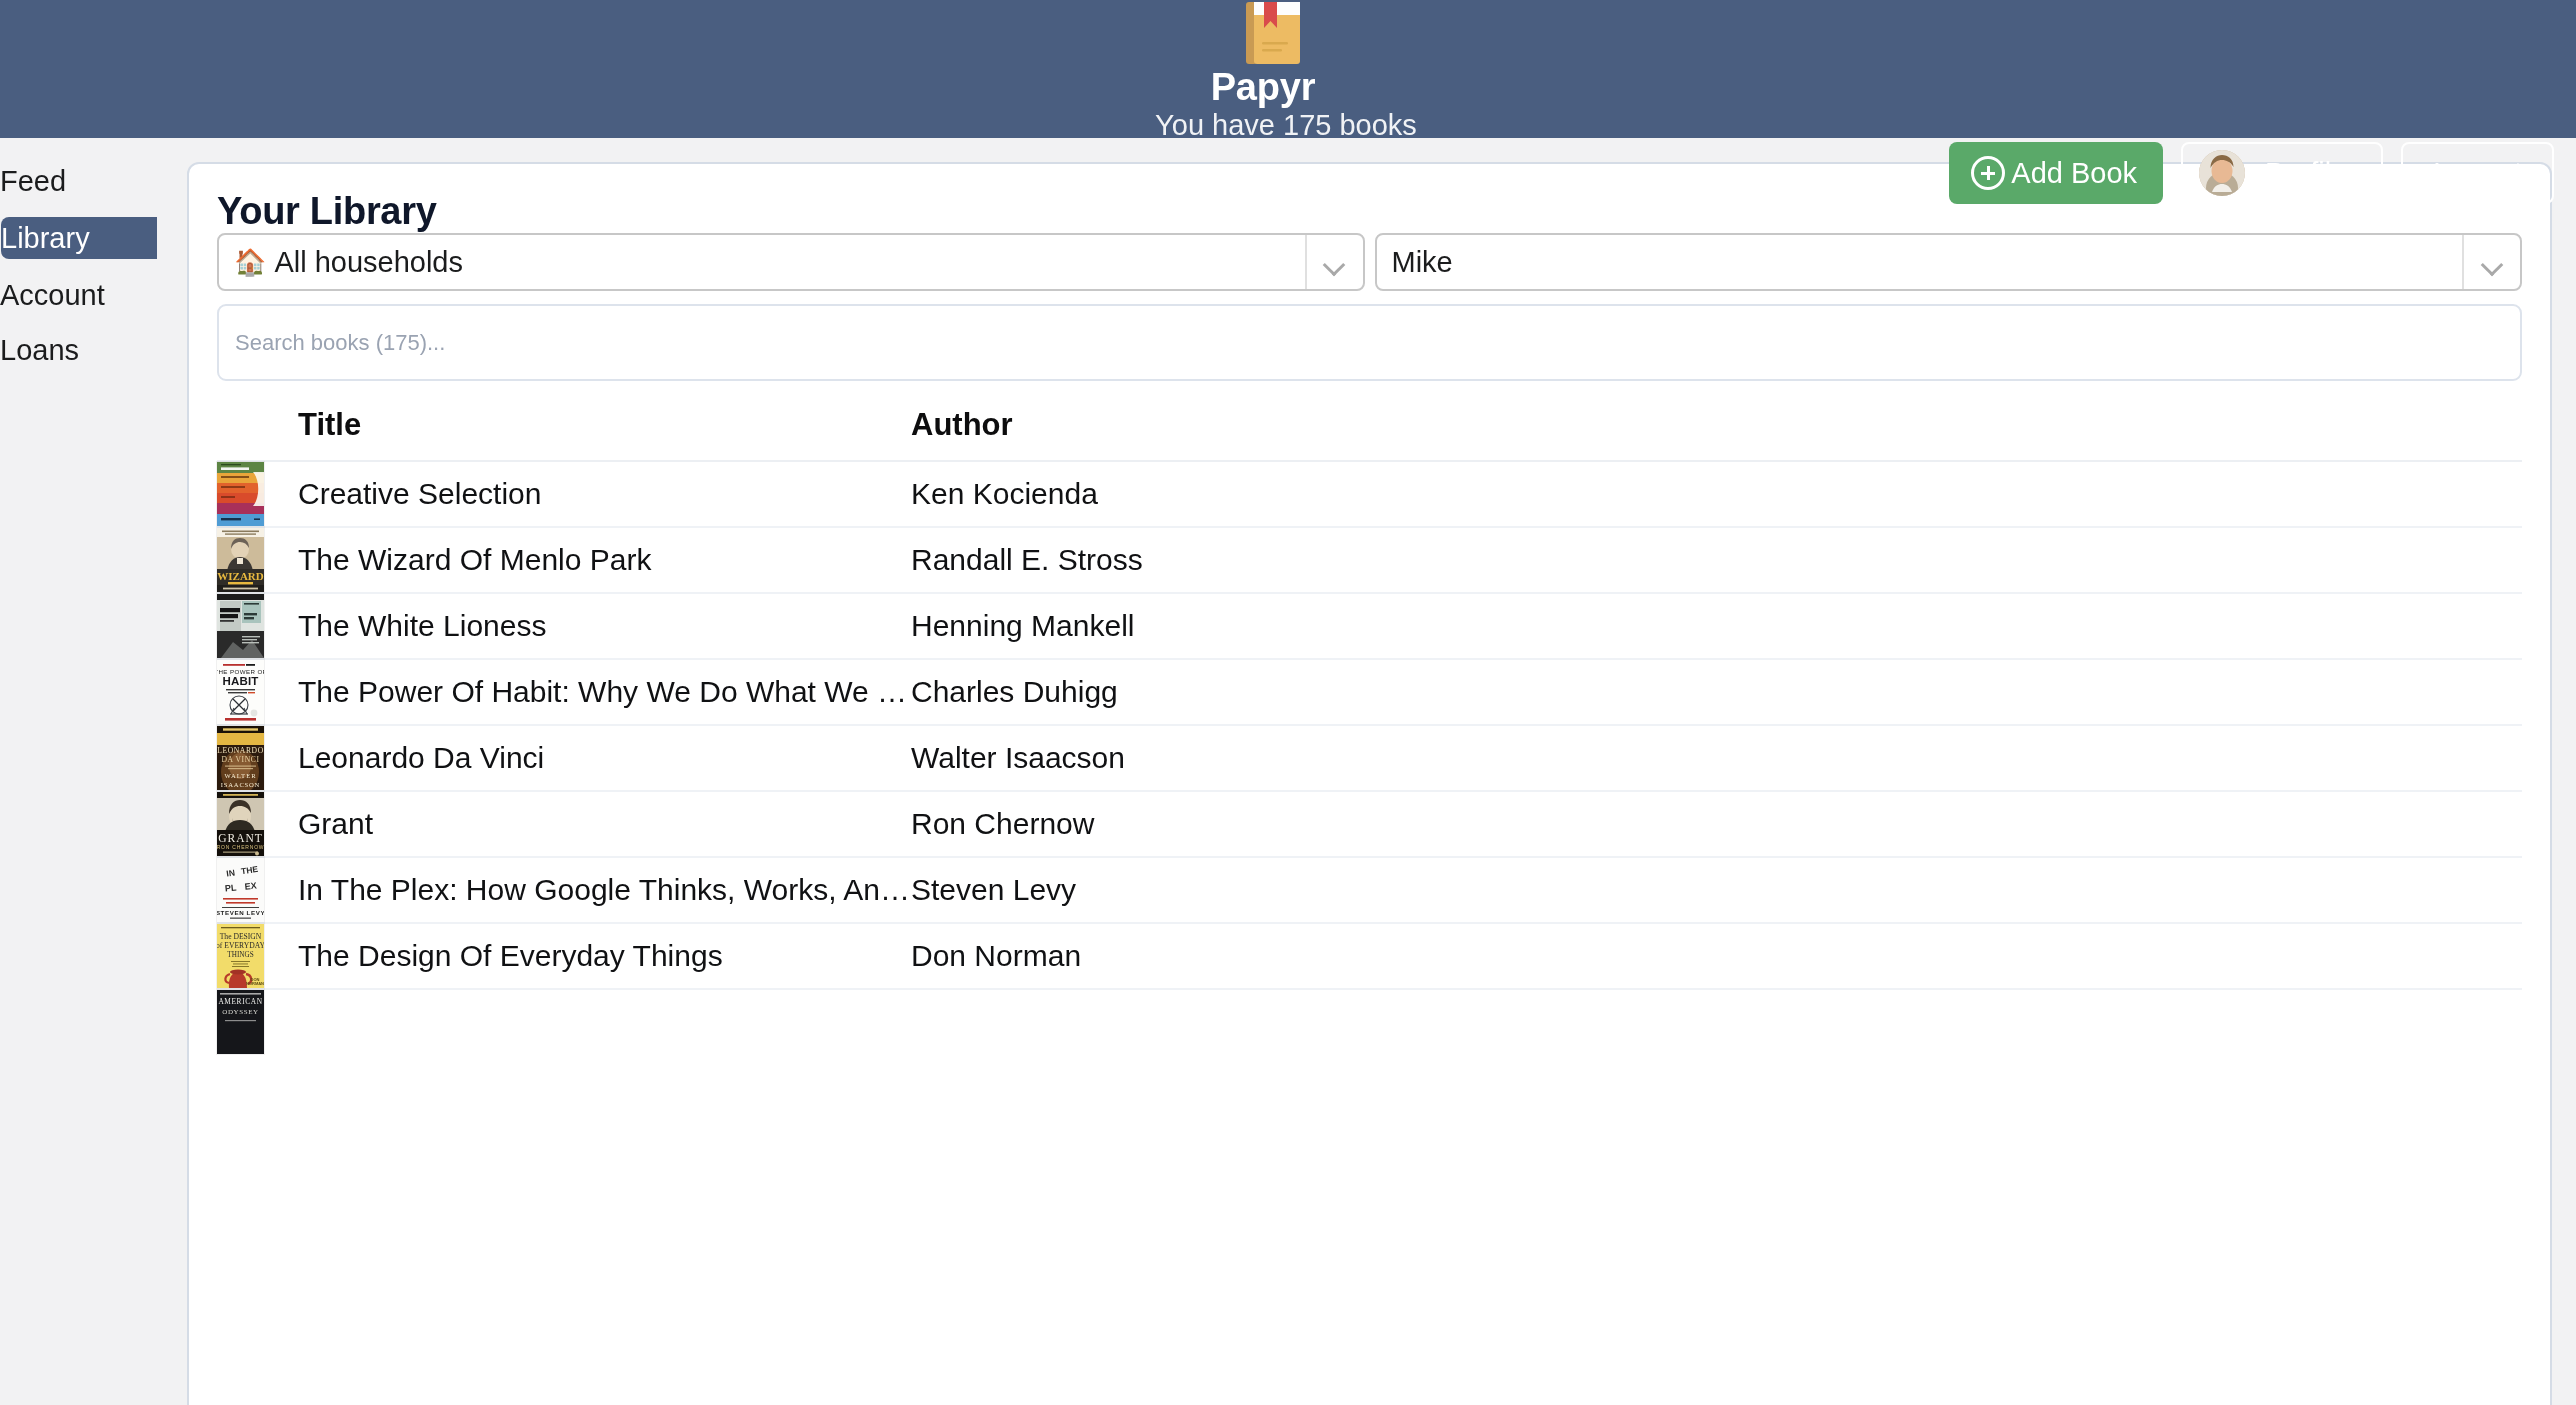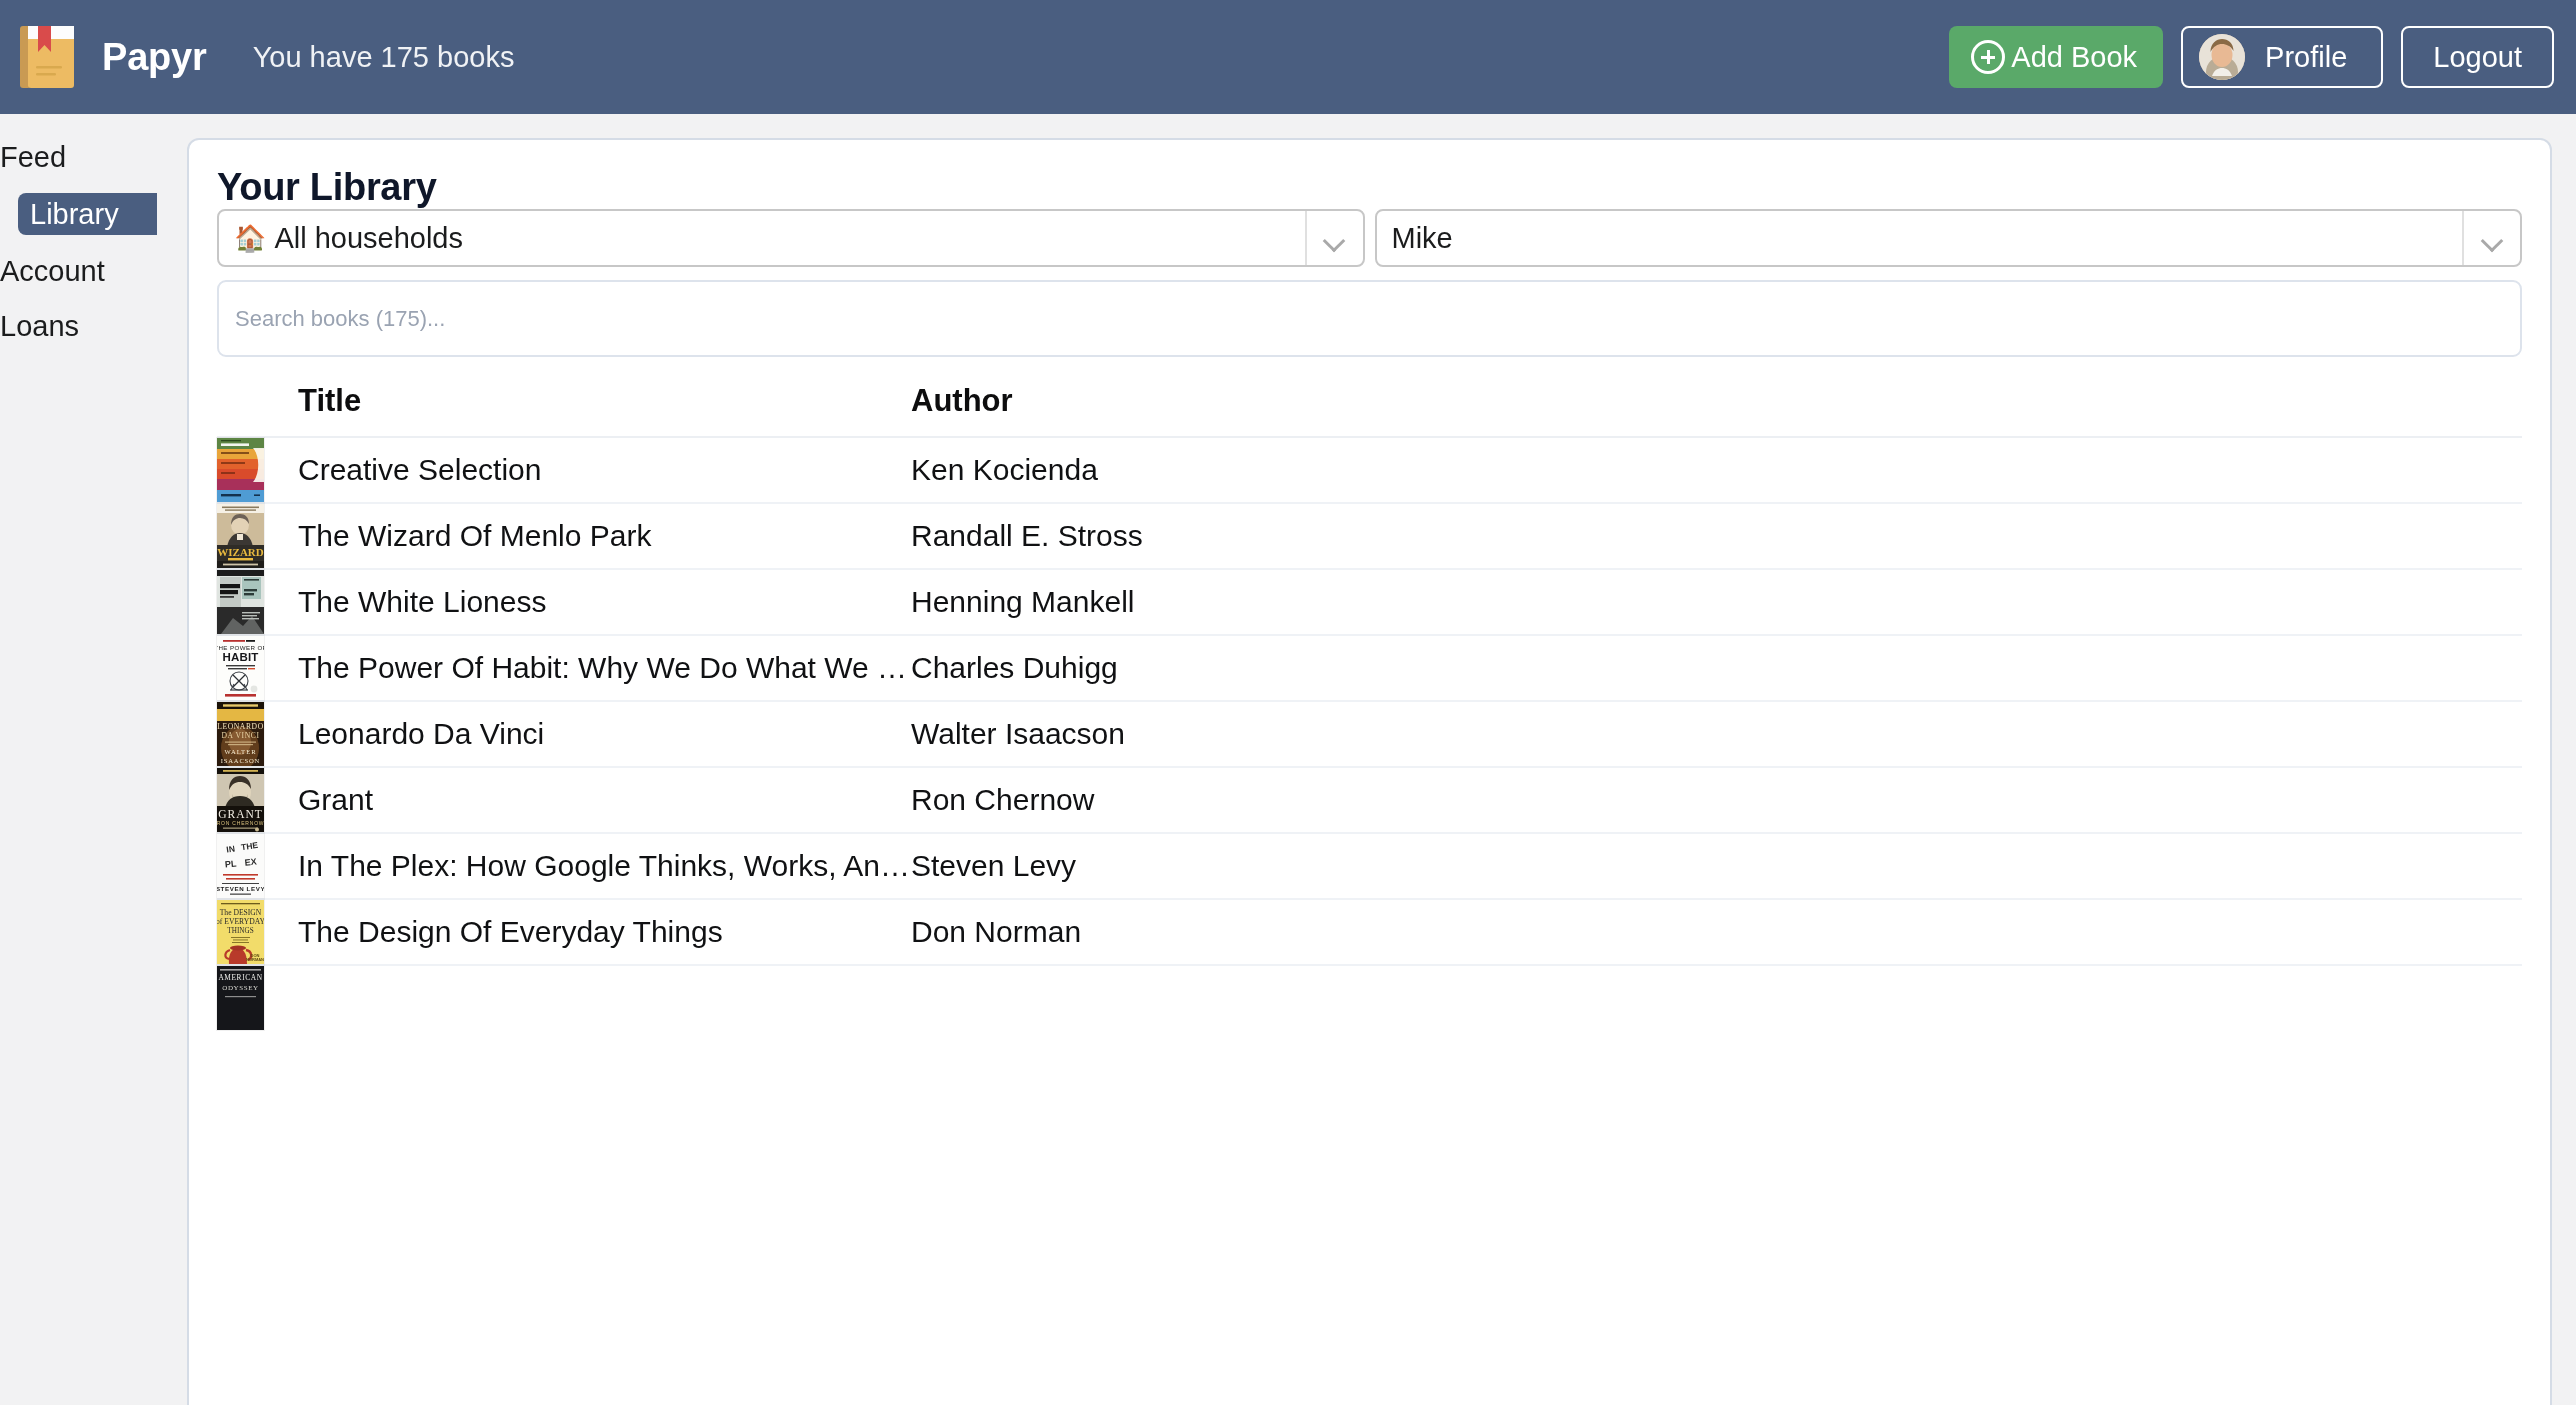--- a/index.html
+++ b/index.html
@@ -8,27 +8,28 @@
     width: 2576px;
     height: 1406px;
     overflow: hidden;
     background: #f2f2f3;
     font-family: "Liberation Sans", sans-serif;
     -webkit-font-smoothing: antialiased;
   }
 
   
   #app-header {
-    height: 114px;
+    height: 138px;
     background: #4a5e80;
     display: flex;
     align-items: center;
     padding: 0 22px 0 18px;
     position: relative;
     z-index: 5;
+    flex-direction: column;
   }
   #brand-logo {
     width: 58px;
     height: 66px;
     flex: 0 0 auto;
     margin-right: 26px;
     position: relative;
   }
   #brand-name {
     color: #ffffff;
@@ -112,22 +113,21 @@
     font-size: 29px;
     color: #1b1c1d;
     cursor: pointer;
     border-radius: 8px 0 0 8px;
     white-space: nowrap;
   }
   .nav-item.active {
     background: #4a5e80;
     color: #ffffff;
     height: 42px;
-    margin-left: 18px;
-    padding-left: 12px;
+    margin-left: 1px;
   }
 
   
   #main-col { flex: 1 1 auto; padding: 24px 24px 0 30px; min-width: 0; }
   #library-card {
     background: #ffffff;
     border: 2px solid #d5dce6;
     border-radius: 12px;
     height: 1290px;
     padding: 26px 28px 0 28px;

